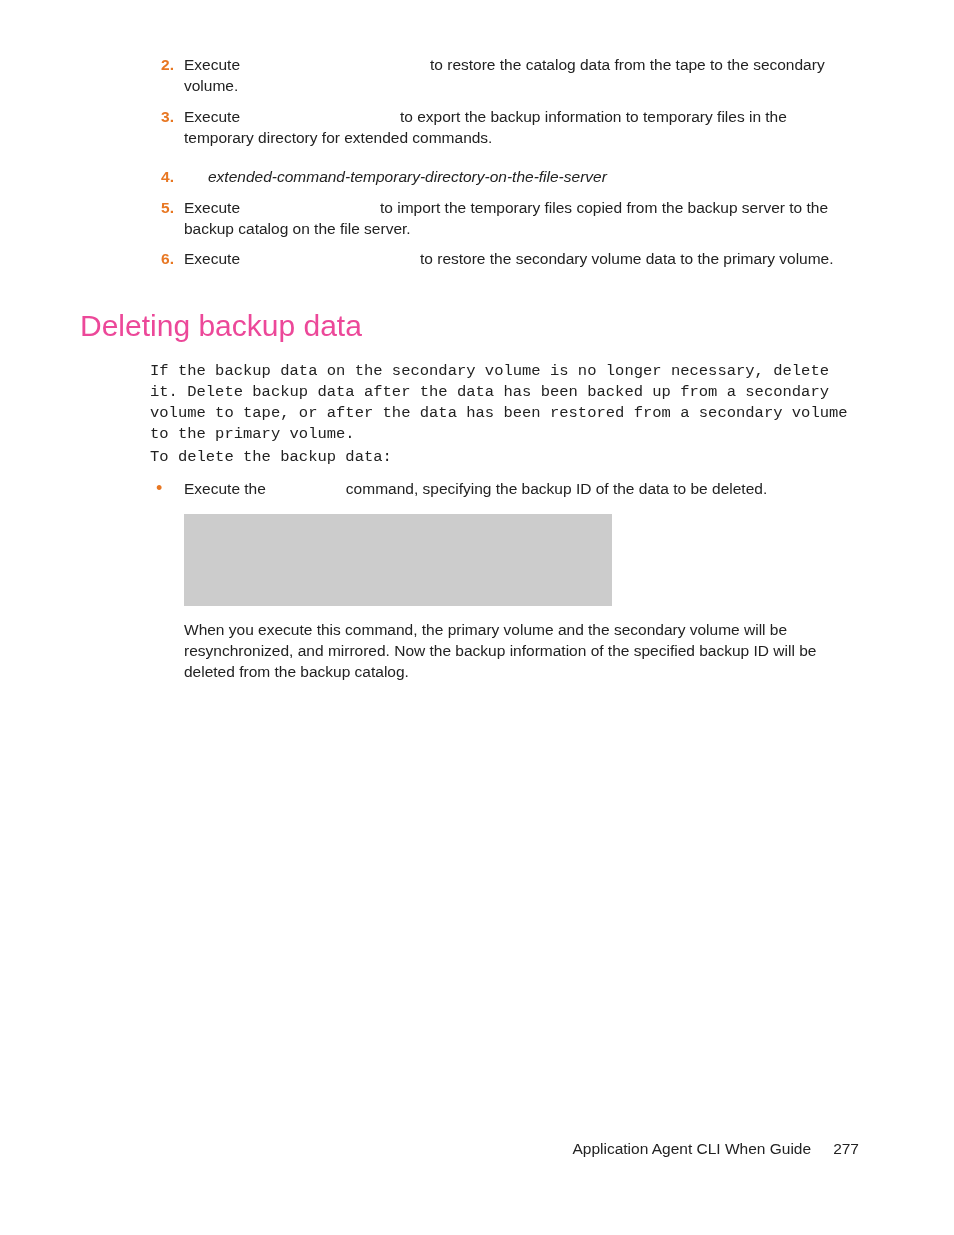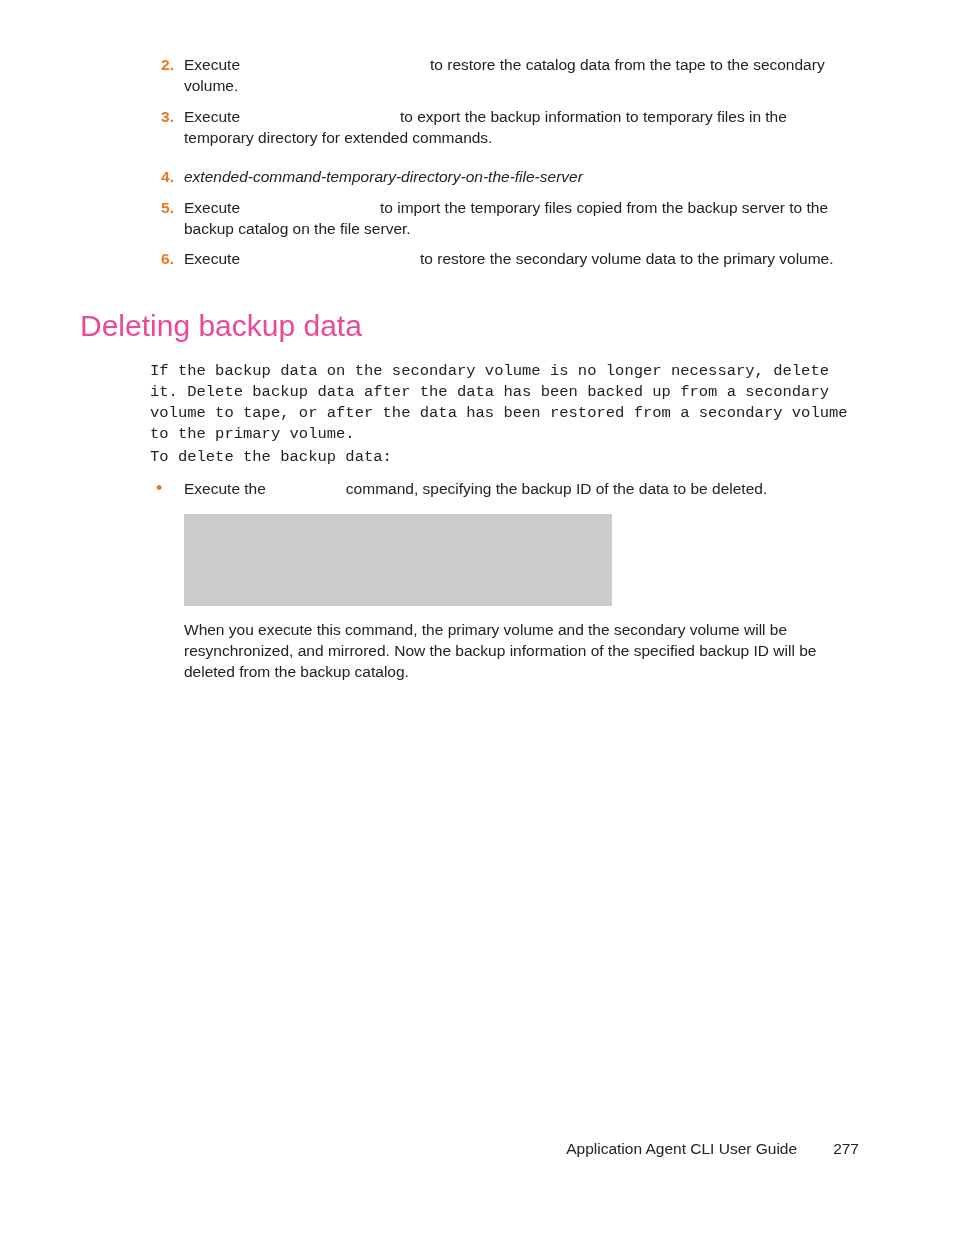--- a/index.html
+++ b/index.html
@@ -48,39 +48,39 @@
     height: 92px;
     margin-top: 14px;
     margin-bottom: 14px;
   }
   .footer {
     position: absolute;
     bottom: 75px;
     right: 95px;
     font-size: 15.5px;
   }
-  .footer .pn { margin-left: 36px; text-align: center; }
+  .footer .pn { margin-left: 22px; text-align: center; }
 </style>
 </head>
 <body>
 
 <ol class="ol">
   <li>
     <span class="num">2.</span>
     <span>Execute</span><span class="gap-block" style="width:190px"></span><span>to restore the catalog data from the tape to the secondary</span>
     <span>volume.</span>
   </li>
   <li>
     <span class="num">3.</span>
     <span>Execute</span><span class="gap-block" style="width:160px"></span><span>to export the backup information to temporary files in the temporary</span>
     <span>directory for extended commands.</span>
   </li>
   <li>
     <span class="num">4.</span>
-    <div class="para italic" style="margin-top:18px;margin-bottom:6px;">extended-command-temporary-directory-on-the-file-server</div>
+    <div class="para italic" style="margin-top:18px;margin-bottom:6px;margin-left:24px;">extended-command-temporary-directory-on-the-file-server</div>
   </li>
   <li>
     <span class="num">5.</span>
     <span>Execute</span><span class="gap-block" style="width:140px"></span><span>to import the temporary files copied from the backup server to</span>
     <span>the backup catalog on the file server.</span>
   </li>
   <li>
     <span class="num">6.</span>
     <span>Execute</span><span class="gap-block" style="width:180px"></span><span>to restore the secondary volume data to the primary volume.</span>
   </li>
@@ -94,14 +94,14 @@
 <ul class="ul" style="margin-top:12px;">
   <li>
     <span class="bullet">•</span>
     <span>Execute the</span><span class="gap-block" style="width:80px"></span><span>command, specifying the backup ID of the data to be deleted.</span>
     <div class="code-block"></div>
     <div>When you execute this command, the primary volume and the secondary volume will be resynchronized, and mirrored. Now the backup information of the specified backup ID will be deleted from the backup catalog.</div>
   </li>
 </ul>
 
 <div class="footer">
-  <span>Application Agent CLI User Guide</span><span class="pn">277</span>
+  <span>Application Agent CLI When Guide</span><span class="pn">277</span>
 </div>
 
 </body></html>

